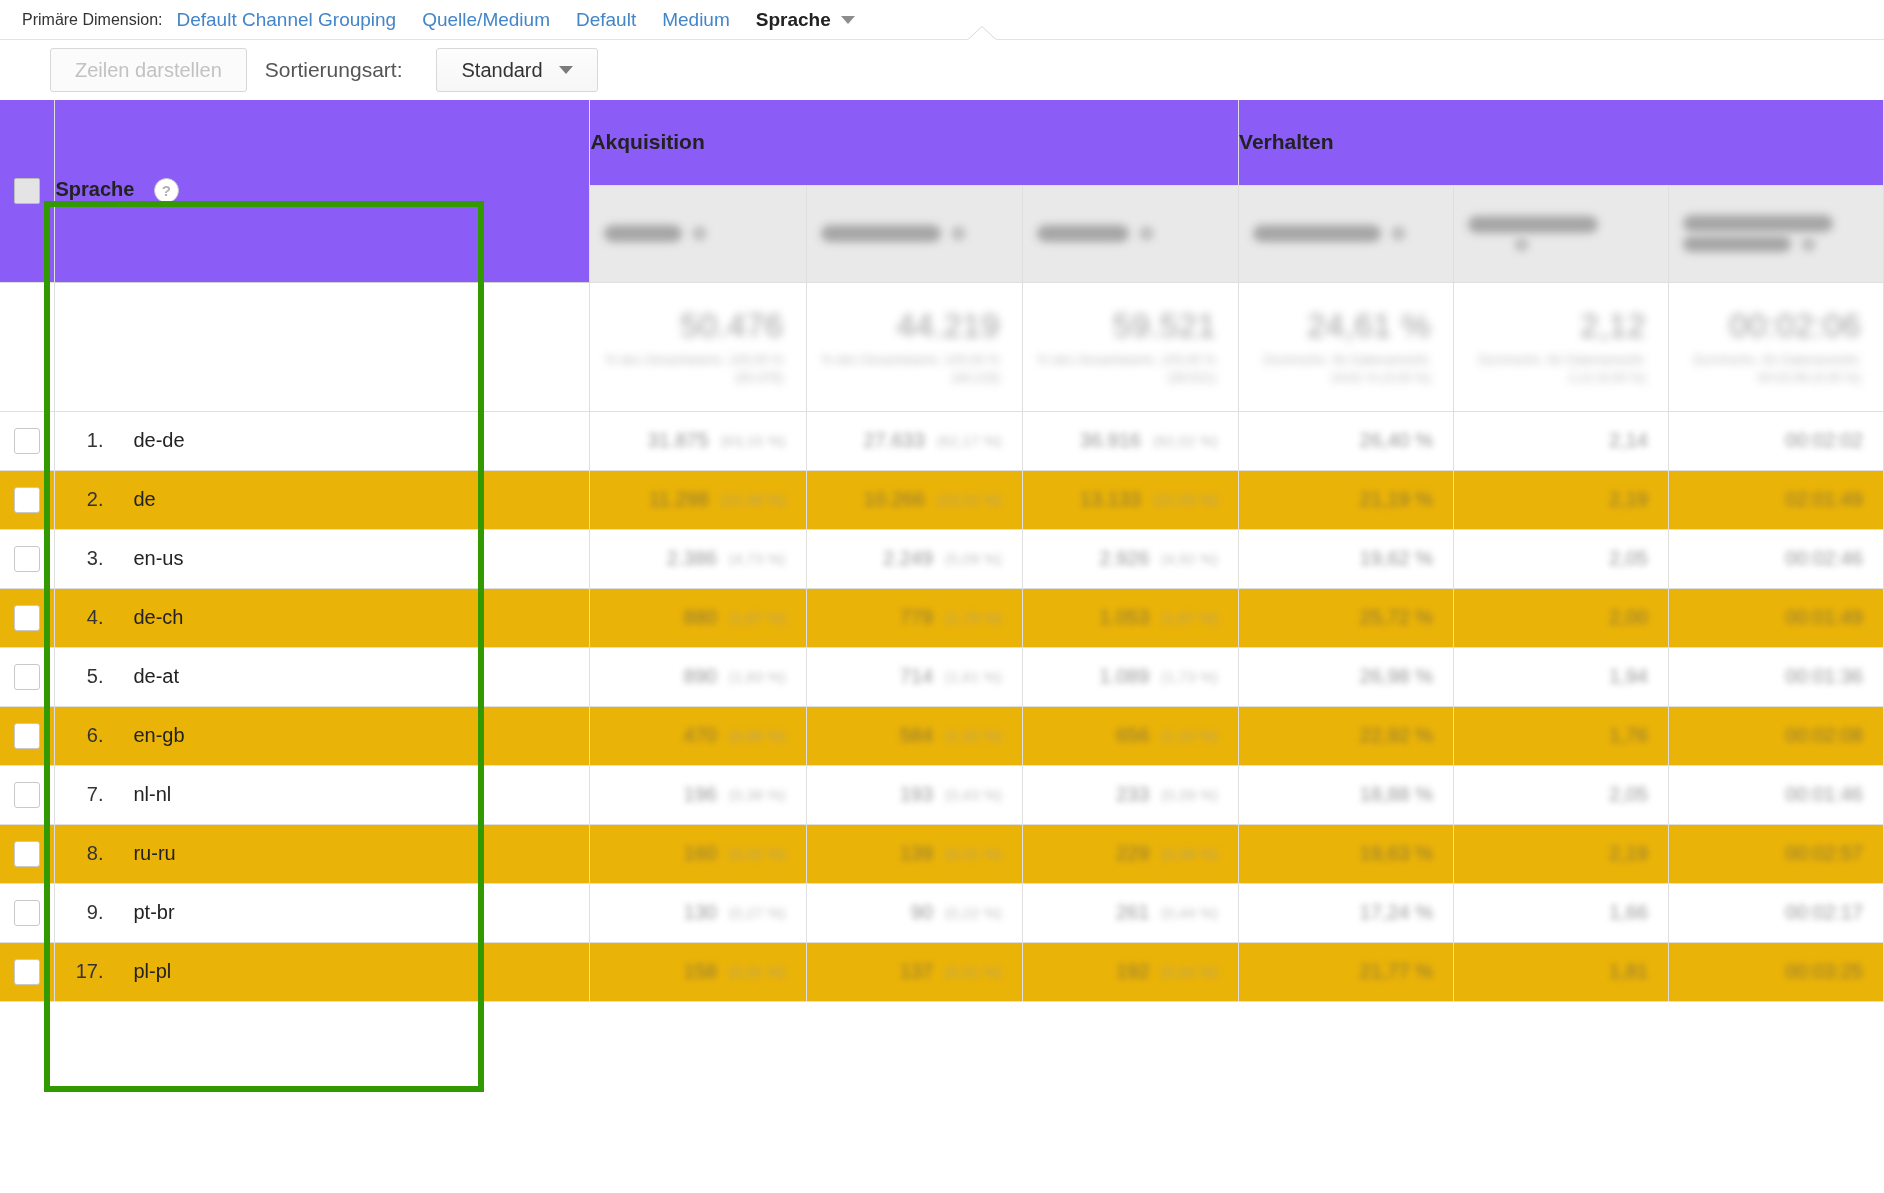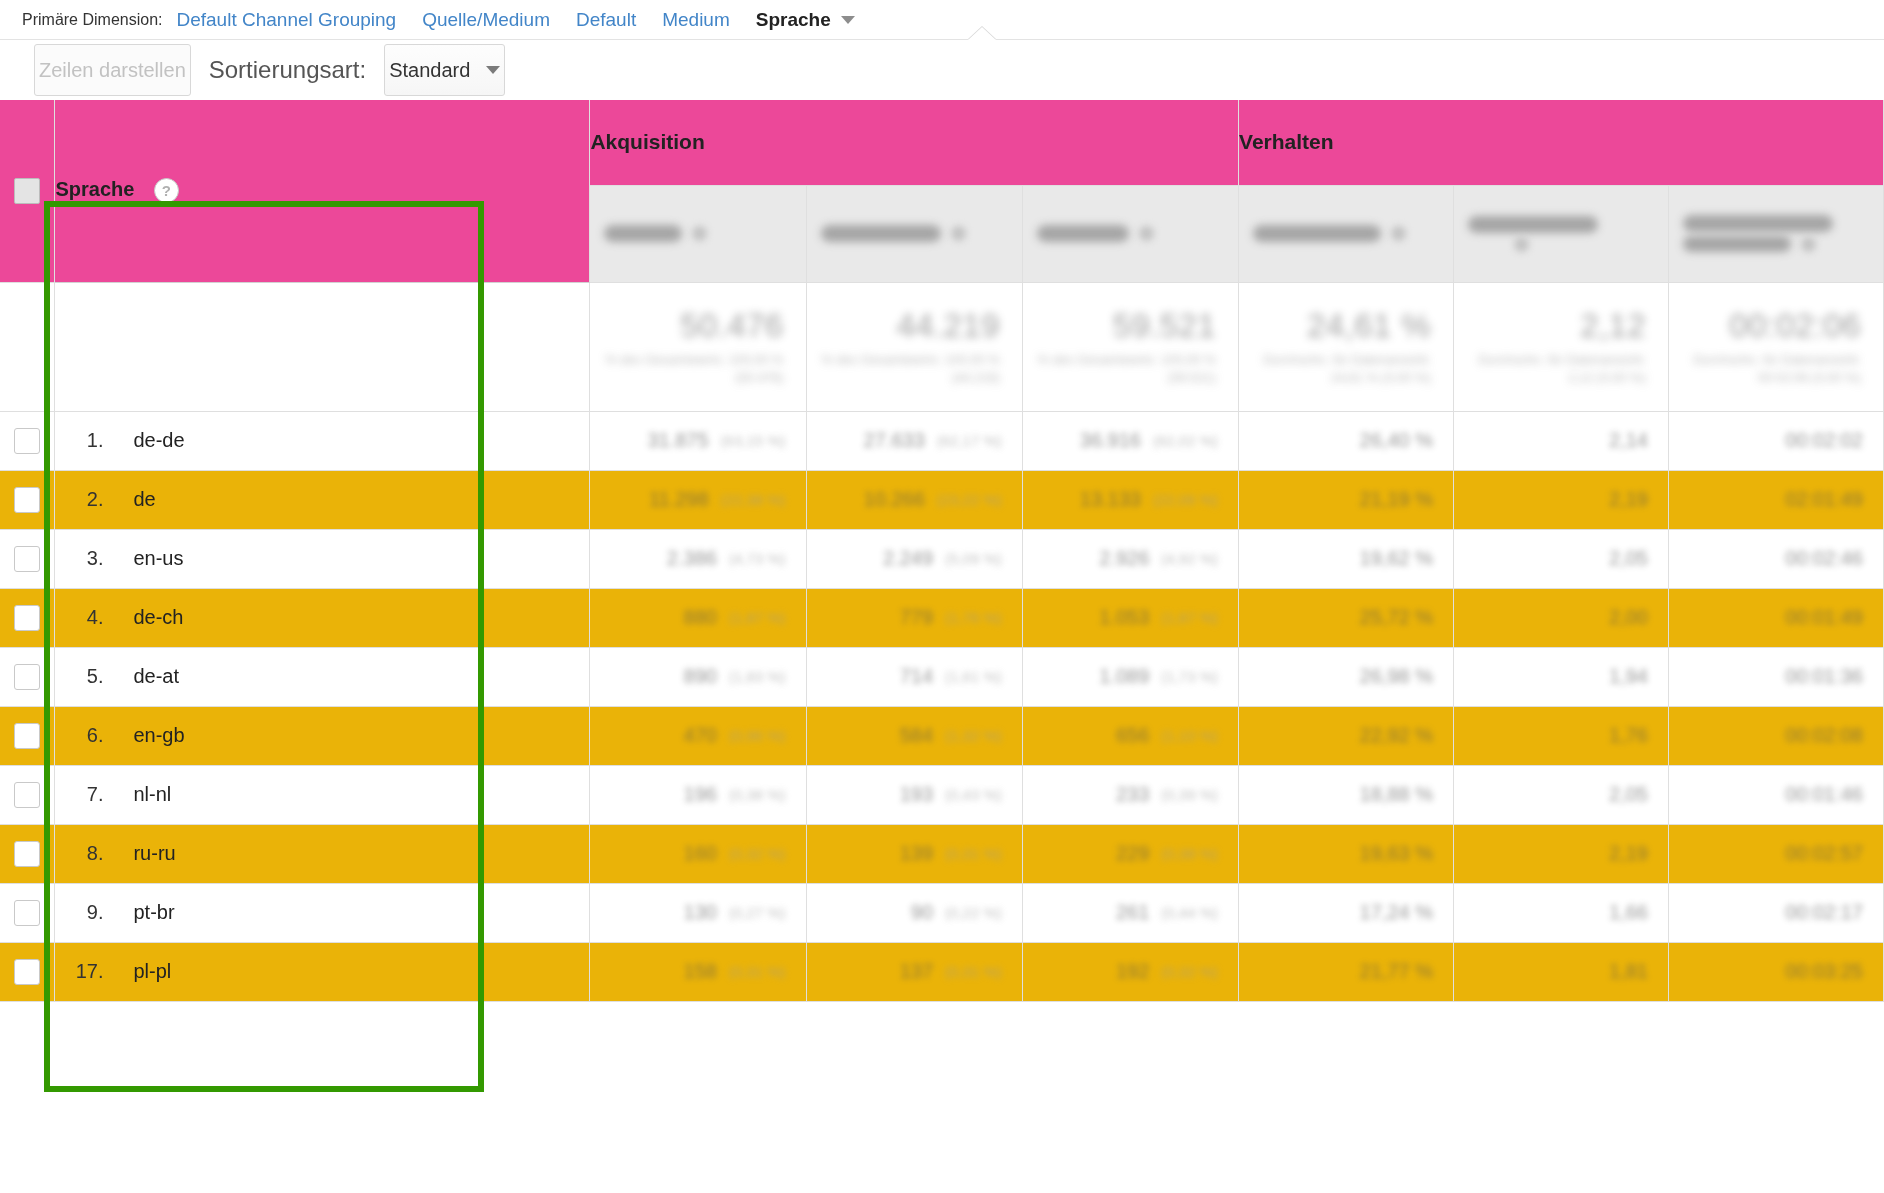--- a/index.html
+++ b/index.html
@@ -63,34 +63,35 @@
     height: 60px;
     display: flex;
     align-items: center;
     padding-left: 34px;
     gap: 0;
   }
   .btn {
     border: 1px solid #d8d8d8;
     background: linear-gradient(#fdfdfd, #f6f6f6);
     border-radius: 3px;
-    height: 52px;
+    height: 44px;
     display: flex;
     align-items: center;
-    padding: 0 4px;
+    padding: 0 24px;
     font-size: 20px;
     color: #333;
     cursor: pointer;
     white-space: nowrap;
+    margin-left: 16px;
   }
   .btn.disabled { color: #c2c2c2; background: #fbfbfb; cursor: default; }
   .btn .caret-down { border-top-color: #7b7b7b; margin-left: 16px; }
   .btn-rows { margin-right: 18px; }
   .btn-secondary { margin-right: 22px; }
-  .sort-label { font-size: 24px; color: #555; margin-right: 18px; white-space: nowrap; }
+  .sort-label { font-size: 21px; color: #555; margin-right: 18px; white-space: nowrap; }
 
   
   .tbl-wrap { position: relative; }
   table.gatable {
     width: 1884px;
     border-collapse: collapse;
     table-layout: fixed;
   }
   table.gatable td, table.gatable th {
     border: 1px solid #dfdfdf;
@@ -101,21 +102,21 @@
   }
 
   
   .c-check { width: 45px; }
   .c-dim   { width: 438px; }
   .c-m     { width: 177px; }
   .c-m2    { width: 176px; }
 
   
   .grp-head { height: 85px; background: #e9e9e9; }
-  .grp-head td { background: #ec4899; border-bottom: 1px solid #d2d2d2; }
+  .grp-head td { background: #8b5cf6; border-bottom: 1px solid #d2d2d2; }
   .grp-title {
     font-size: 21px; font-weight: bold; color: #222;
     padding-left: 16px;
   }
 
   
   .dim-head {
     background: #e9e9e9;
     font-size: 20px; font-weight: bold; color: #222;
     padding-left: 42px;

